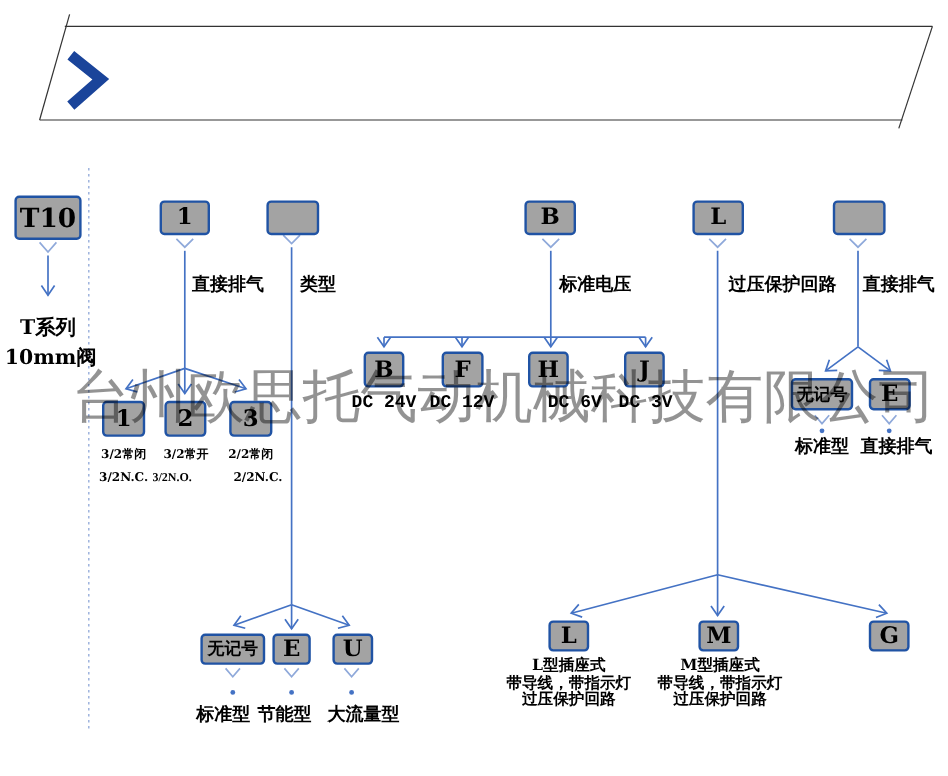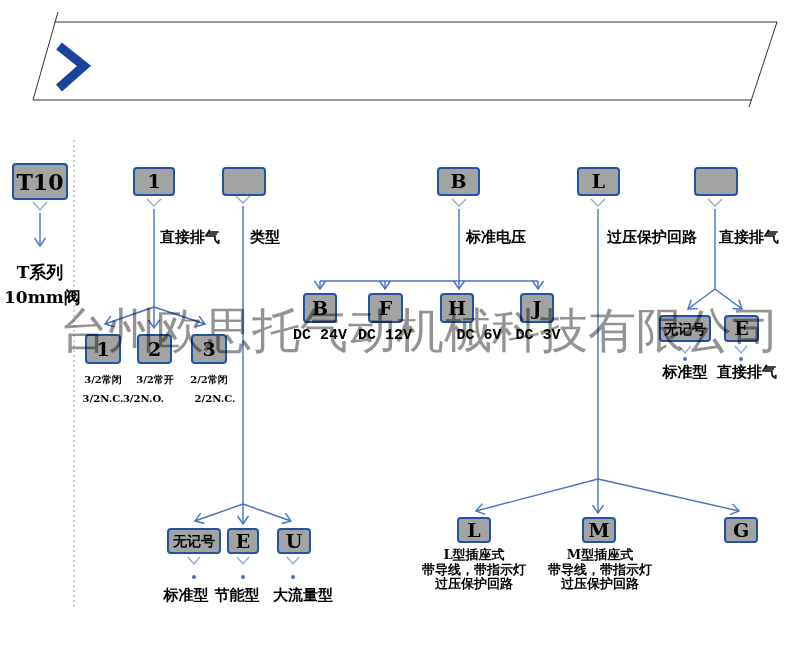--- a/index.html
+++ b/index.html
@@ -120,21 +120,21 @@
   <div class="lbl" style="left:466px;top:228px;">标准电压</div>
   <div class="lbl" style="left:607px;top:228px;">过压保护回路</div>
   <div class="lbl" style="left:719px;top:228px;">直接排气</div>
 
   <div class="box" style="left:85px;top:334px;width:36px;height:30px;">1</div>
   <div class="box" style="left:137px;top:334px;width:35px;height:30px;">2</div>
   <div class="box" style="left:191px;top:334px;width:36px;height:30px;">3</div>
   <div class="lbl center opt2" style="left:68px;top:370px;width:70px;">3/2常闭</div>
   <div class="lbl center opt2" style="left:68px;top:389px;width:70px;">3/2N.C.</div>
   <div class="lbl center opt2" style="left:120px;top:370px;width:70px;">3/2常开</div>
-  <div class="lbl center opt2" style="left:120px;top:389px;width:47px;">3/2N.O.</div>
+  <div class="lbl center opt2" style="left:120px;top:389px;width:47px;font-family:Liberation Serif, serif;">3/2N.O.</div>
   <div class="lbl center opt2" style="left:174px;top:370px;width:70px;">2/2常闭</div>
   <div class="lbl center opt2" style="left:174px;top:389px;width:82px;">2/2N.C.</div>
 
   <div class="box" style="left:303px;top:293px;width:34px;height:30px;">B</div>
   <div class="box" style="left:368px;top:293px;width:35px;height:30px;">F</div>
   <div class="box" style="left:440px;top:293px;width:34px;height:30px;">H</div>
   <div class="box" style="left:520px;top:293px;width:34px;height:30px;">J</div>
   <div class="lbl center mono" style="left:285px;top:327px;width:70px;">DC 24V</div>
   <div class="lbl center mono" style="left:350px;top:327px;width:70px;">DC 12V</div>
   <div class="lbl center mono" style="left:444px;top:327px;width:70px;">DC 6V</div>

